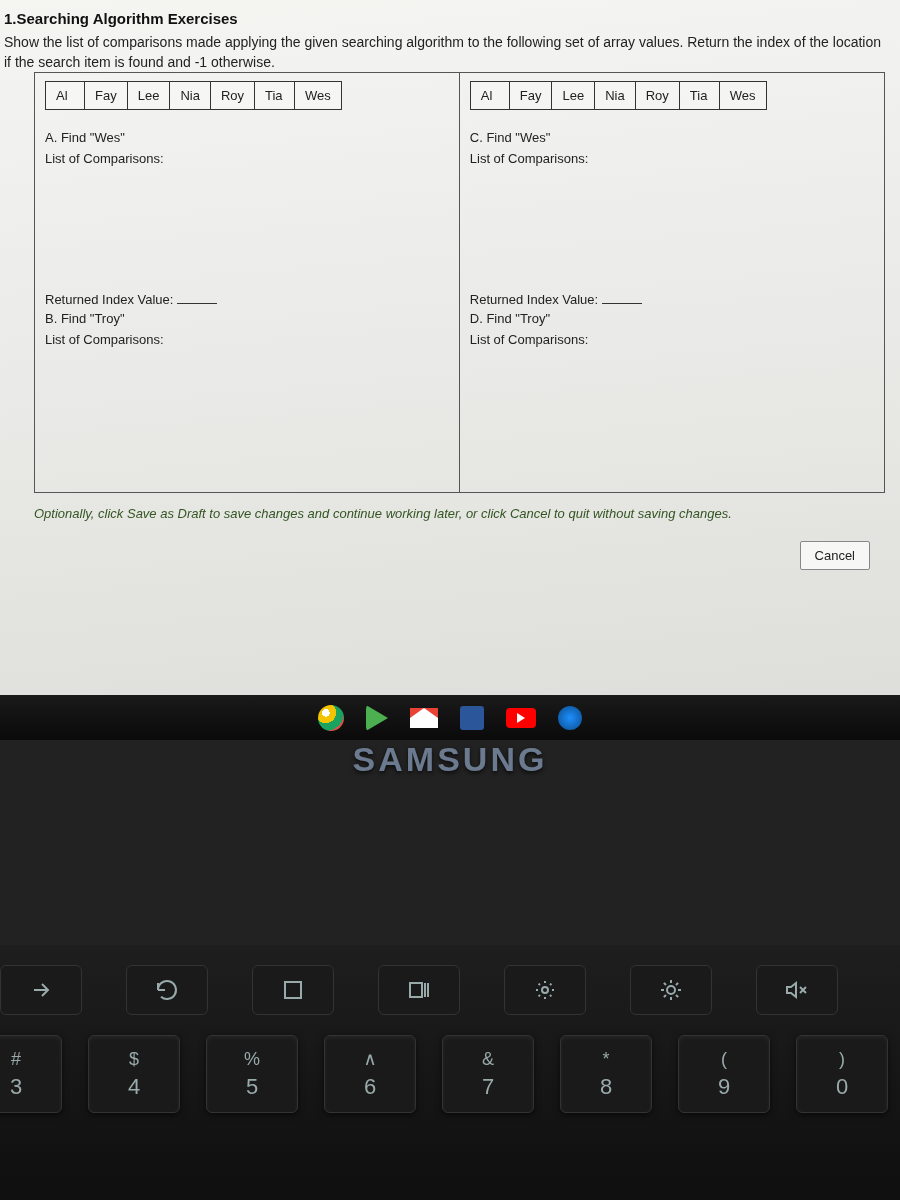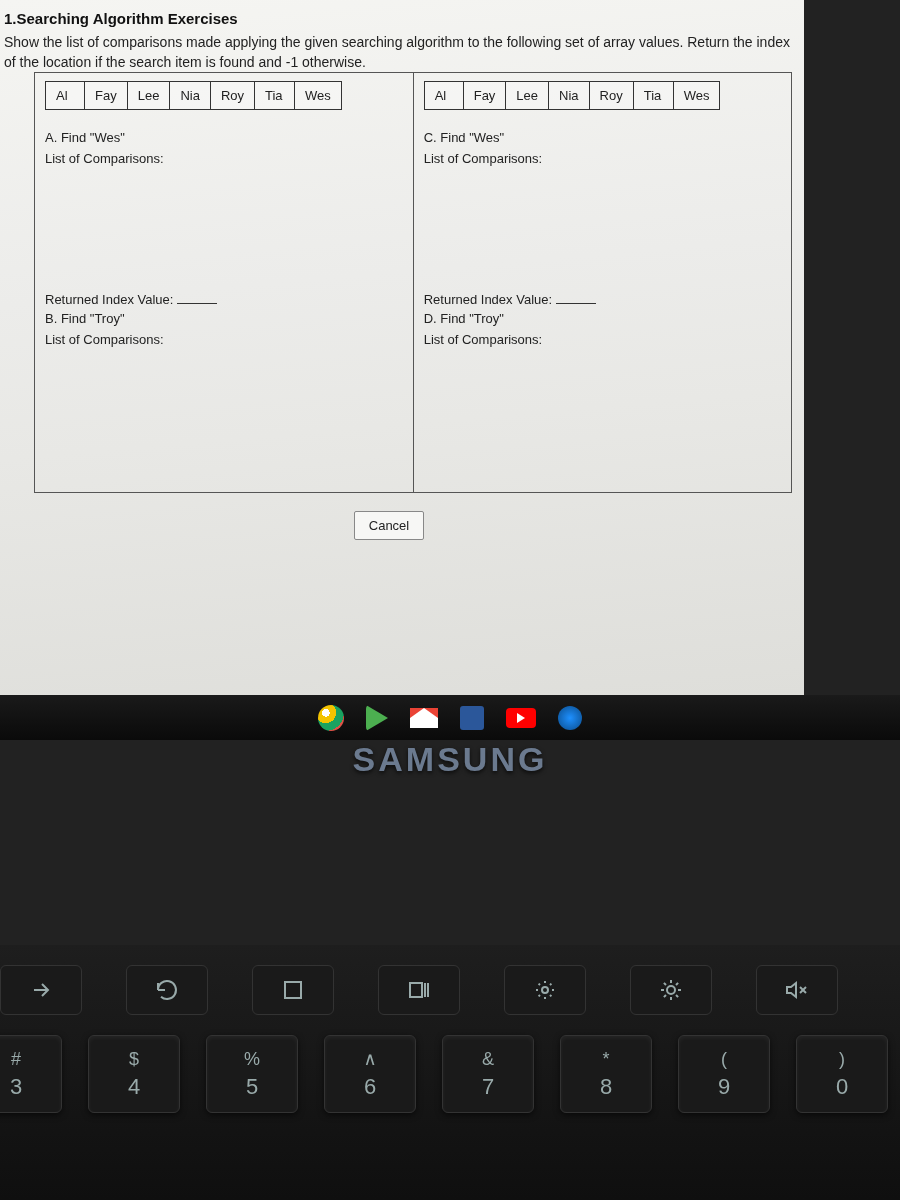--- a/index.html
+++ b/index.html
@@ -8,21 +8,21 @@
     height: 1200px;
     background: #222;
     font-family: Arial, sans-serif;
     font-size: 14px;
     overflow: hidden;
     position: relative;
   }
   .screen-area {
     position: absolute;
     top: 0; left: 0;
-    width: 804px;
+    width: 900px;
     height: 695px;
     background: linear-gradient(175deg, #f5f5f2 0%, #ececea 40%, #e8e8e5 60%, #dededa 100%);
     padding: 10px 10px 10px 4px;
     color: #222;
   }
   .exercise-title {
     font-weight: bold;
     font-size: 15px;
     margin-bottom: 6px;
     color: #111;
@@ -90,21 +90,21 @@
     vertical-align: baseline;
   }
   .footer-instructions {
     font-style: italic;
     font-size: 13px;
     color: #335522;
     margin: 12px 0 0 30px;
     line-height: 1.4;
   }
   .cancel-area {
-    text-align: center;
+    text-align: right;
     margin: 18px 20px 0 0;
   }
   .cancel-btn {
     display: inline-block;
     border: 1px solid #888;
     background: #f7f7f5;
     padding: 6px 14px;
     font-size: 13px;
     border-radius: 2px;
     color: #222;
@@ -258,20 +258,21 @@
         <div class="spacer-block"></div>
         <div class="returned-line"><span>Returned Index Value:</span> <span class="blank"></span></div>
         <div class="task-label">D. Find "Troy"</div>
         <div class="comp-label">List of Comparisons:</div>
       </td>
     </tr>
   </tbody>
     </table>
 
   <div class="footer-instructions">
+    <div>Optionally, click Save as Draft to save changes and continue working later, or click Cancel to quit without saving changes.</div>
   </div>
 
   <div class="cancel-area">
     <span class="cancel-btn">Cancel</span>
   </div>
 </div>
 
 <div class="taskbar">
   <div class="tb-icon tb-chrome"></div>
   <div class="tb-play"></div>

